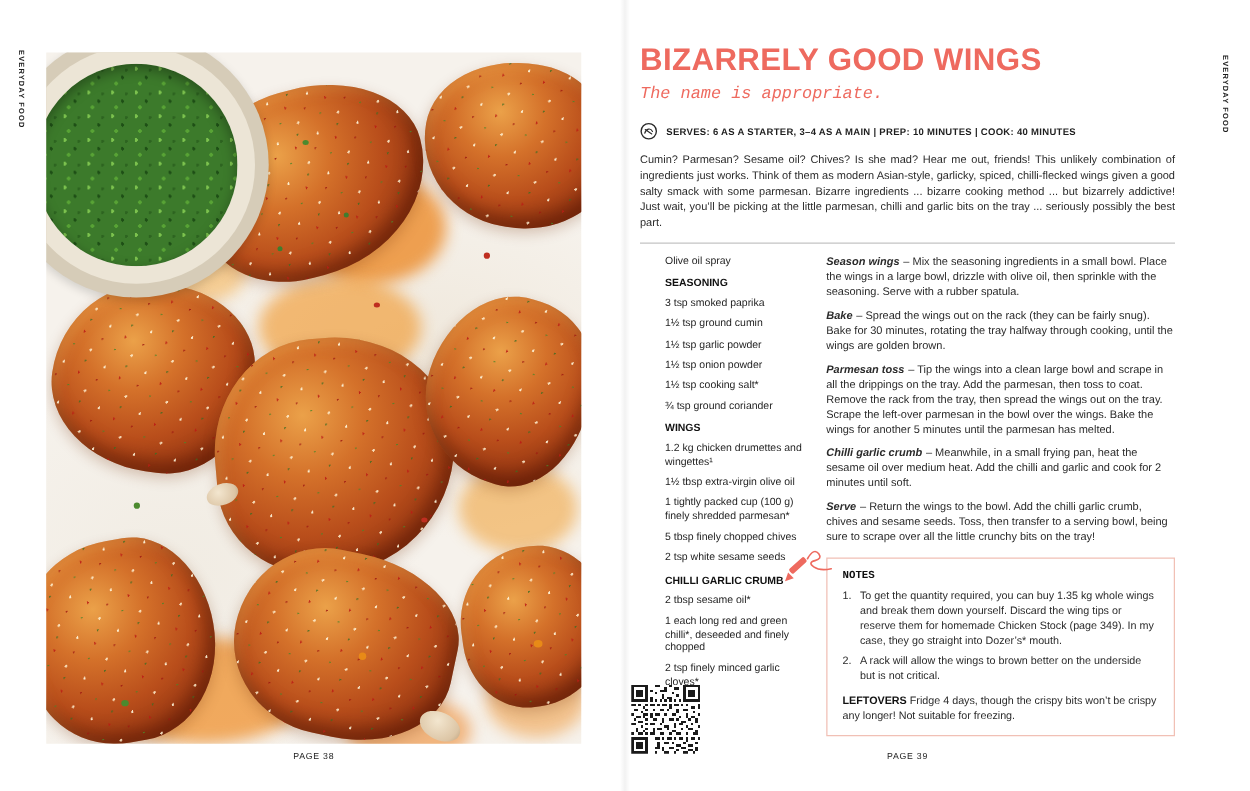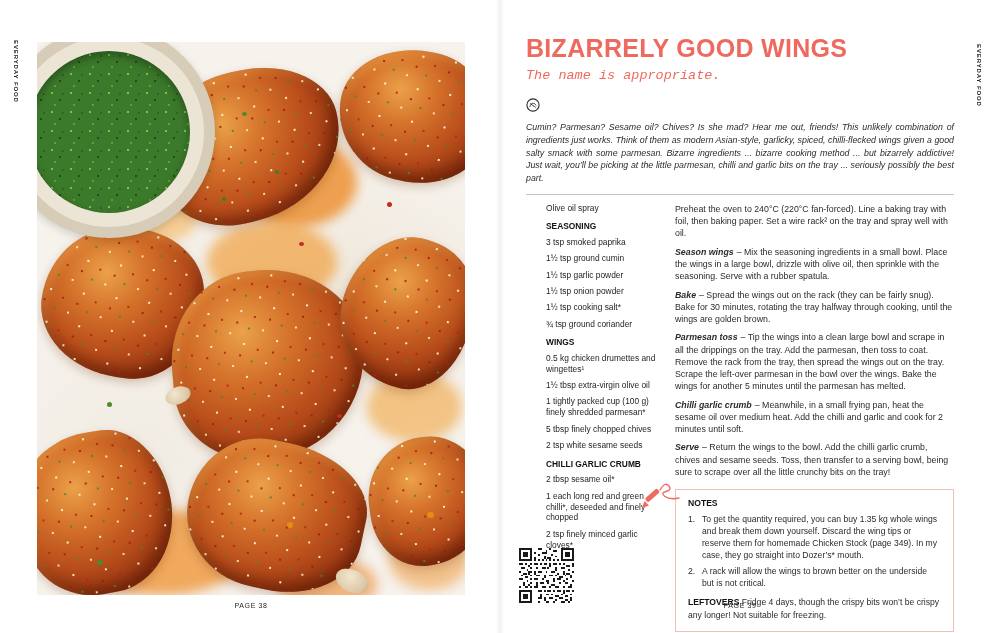--- a/index.html
+++ b/index.html
@@ -46,40 +46,40 @@
         background-image:
           radial-gradient(circle 2.4px at 5px 4px, #7cc24e 60%, transparent 61%),
           radial-gradient(circle 2.2px at 13px 11px, #1e4f16 60%, transparent 61%),
           radial-gradient(circle 2.4px at 8px 16px, #58a335 60%, transparent 61%),
           radial-gradient(circle 2px at 16px 5px, #2d6420 60%, transparent 61%);
         background-size:19px 19px;box-shadow:inset 0 4px 10px rgba(0,0,0,.35);}
   .page-label{position:absolute;font-size:7px;letter-spacing:.6px;color:#1c1c1c;text-align:center;}
   .page-label.left{left:37px;width:428px;top:602px;}
 
   
-  .rp{position:absolute;left:526px;top:0;width:428px;height:480px;}
+  .rp{position:absolute;left:512px;top:0;width:428px;height:480px;}
   .rp-inner{padding-top:36px;}
   .title{margin:0 0 7px;font-size:25px;line-height:1;font-weight:700;letter-spacing:.3px;color:#ee6a5f;}
   .subtitle{margin:0 0 15px;font-size:13.5px;font-style:italic;color:#ee6a5f;font-family:Liberation Mono, monospace;}
   .meta{display:flex;align-items:center;gap:7px;margin:0 0 9px;}
   .meta-text{font-size:7.6px;font-weight:700;letter-spacing:.25px;color:#1e1e1e;}
-  .intro{margin:0 0 9px;font-size:8.8px;line-height:1.45;text-align:justify;color:#2b2b2b;font-style:italic;}
+  .intro{margin:0 0 9px;font-size:8.8px;line-height:1.45;text-align:justify;color:#2b2b2b;}
   .divider{border-top:1px solid #c4c4c4;}
   .cols{display:flex;gap:13px;margin-top:8px;}
   .col-ing{width:116px;flex:none;margin-left:20px;}
   .col-meth{flex:1;}
   .ing-line{font-size:8.4px;line-height:1.3;margin:0 0 5.5px;color:#1e1e1e;}
   .ing-h{font-size:8.4px;font-weight:700;margin:7.5px 0 5.5px;color:#111;}
   .mp{margin:0 0 6.5px;font-size:8.8px;line-height:1.38;color:#2b2b2b;}
   .mp .lead{font-weight:700;font-style:italic;margin-right:3px;}
   .mp .lead:empty{display:none;}
 
   .notes{position:relative;margin-top:11px;border:1px solid #f1c0b5;padding:8px 12px 10px;}
   .notes-head{display:flex;align-items:center;gap:4px;font-size:8.6px;font-weight:700;
-              color:#111;margin-bottom:5px;}
+              color:#111;margin-bottom:5px;font-family:Liberation Mono, monospace;}
   .note-row{display:flex;gap:5px;font-size:8.6px;line-height:1.42;margin-bottom:3.5px;color:#2b2b2b;}
   .note-num{flex:none;width:9px;}
   .leftovers{margin-top:7px;font-size:8.6px;line-height:1.42;color:#2b2b2b;}
   .leftovers .lbl{font-weight:700;color:#111;}
   .pencil{position:absolute;left:-38px;top:-12px;}
   .qr{position:absolute;left:-7px;top:548px;}
   .page-label.right{left:0;width:428px;top:602px;}
 </style>
 </head>
 <body>
@@ -133,53 +133,53 @@
     <h1 class="title">BIZARRELY GOOD WINGS</h1>
     <div class="subtitle">The name is appropriate.</div>
 
     <div class="meta">
       <span style="display:inline-flex;">
         <svg width="14" height="14" viewBox="0 0 14 14">
           <circle cx="7" cy="7" r="6.1" fill="none" stroke="#2b2b2b" stroke-width="1.1"></circle>
           <path d="M3.8 8.6 C4.8 4.6,8.6 4.2,10 7.2 M4.2 5.6 L9.4 9.2" fill="none" stroke="#2b2b2b" stroke-width=".9" stroke-linecap="round"></path>
         </svg>
       </span>
+      <span class="meta-text">SERVES: 6 AS A STARTER, 3–4 AS A MAIN   |   PREP: 10 MINUTES   |   COOK: 40 MINUTES</span>
     </div>
 
     <p class="intro">Cumin? Parmesan? Sesame oil? Chives? Is she mad? Hear me out, friends! This unlikely combination of ingredients just works. Think of them as modern Asian-style, garlicky, spiced, chilli-flecked wings given a good salty smack with some parmesan. Bizarre ingredients ... bizarre cooking method ... but bizarrely addictive! Just wait, you’ll be picking at the little parmesan, chilli and garlic bits on the tray ... seriously possibly the best part.</p>
     <div class="divider"></div>
 
     <div class="cols">
 
       <div class="col-ing">
         <div class="ing-line">Olive oil spray</div>
 
         <div class="ing-h">SEASONING</div>
         <div class="ing-line">3 tsp smoked paprika</div>
         <div class="ing-line">1½ tsp ground cumin</div>
         <div class="ing-line">1½ tsp garlic powder</div>
         <div class="ing-line">1½ tsp onion powder</div>
         <div class="ing-line">1½ tsp cooking salt*</div>
         <div class="ing-line">¾ tsp ground coriander</div>
 
         <div class="ing-h">WINGS</div>
-        <div class="ing-line">0.5 kg chicken drumettes and wingettes¹</div>
+        <div class="ing-line">1.2 kg chicken drumettes and wingettes¹</div>
         <div class="ing-line">1½ tbsp extra-virgin olive oil</div>
         <div class="ing-line">1 tightly packed cup (100 g) finely shredded parmesan*</div>
         <div class="ing-line">5 tbsp finely chopped chives</div>
         <div class="ing-line">2 tsp white sesame seeds</div>
 
         <div class="ing-h">CHILLI GARLIC CRUMB</div>
         <div class="ing-line">2 tbsp sesame oil*</div>
         <div class="ing-line">1 each long red and green chilli*, deseeded and finely chopped</div>
         <div class="ing-line">2 tsp finely minced garlic cloves*</div>
       </div>
 
       <div class="col-meth">
-        <p class="mp"><span>Preheat the oven to 240°C (220°C fan-forced). Line a baking tray with foil, then baking paper. Set a wire rack² on the tray and spray well with oil.</span></p>
         <p class="mp"><span class="lead">Season wings</span><span>– Mix the seasoning ingredients in a small bowl. Place the wings in a large bowl, drizzle with olive oil, then sprinkle with the seasoning. Serve with a rubber spatula.</span></p>
         <p class="mp"><span class="lead">Bake</span><span>– Spread the wings out on the rack (they can be fairly snug). Bake for 30 minutes, rotating the tray halfway through cooking, until the wings are golden brown.</span></p>
         <p class="mp"><span class="lead">Parmesan toss</span><span>– Tip the wings into a clean large bowl and scrape in all the drippings on the tray. Add the parmesan, then toss to coat. Remove the rack from the tray, then spread the wings out on the tray. Scrape the left-over parmesan in the bowl over the wings. Bake the wings for another 5 minutes until the parmesan has melted.</span></p>
         <p class="mp"><span class="lead">Chilli garlic crumb</span><span>– Meanwhile, in a small frying pan, heat the sesame oil over medium heat. Add the chilli and garlic and cook for 2 minutes until soft.</span></p>
         <p class="mp"><span class="lead">Serve</span><span>– Return the wings to the bowl. Add the chilli garlic crumb, chives and sesame seeds. Toss, then transfer to a serving bowl, being sure to scrape over all the little crunchy bits on the tray!</span></p>
 
         <div class="notes">
           <span class="pencil">
             <svg width="58" height="36" viewBox="0 0 58 36">
               <rect x="6" y="15" width="16" height="5" rx="1.5" transform="rotate(-42 14 17)" fill="#ee6a5f"></rect>

